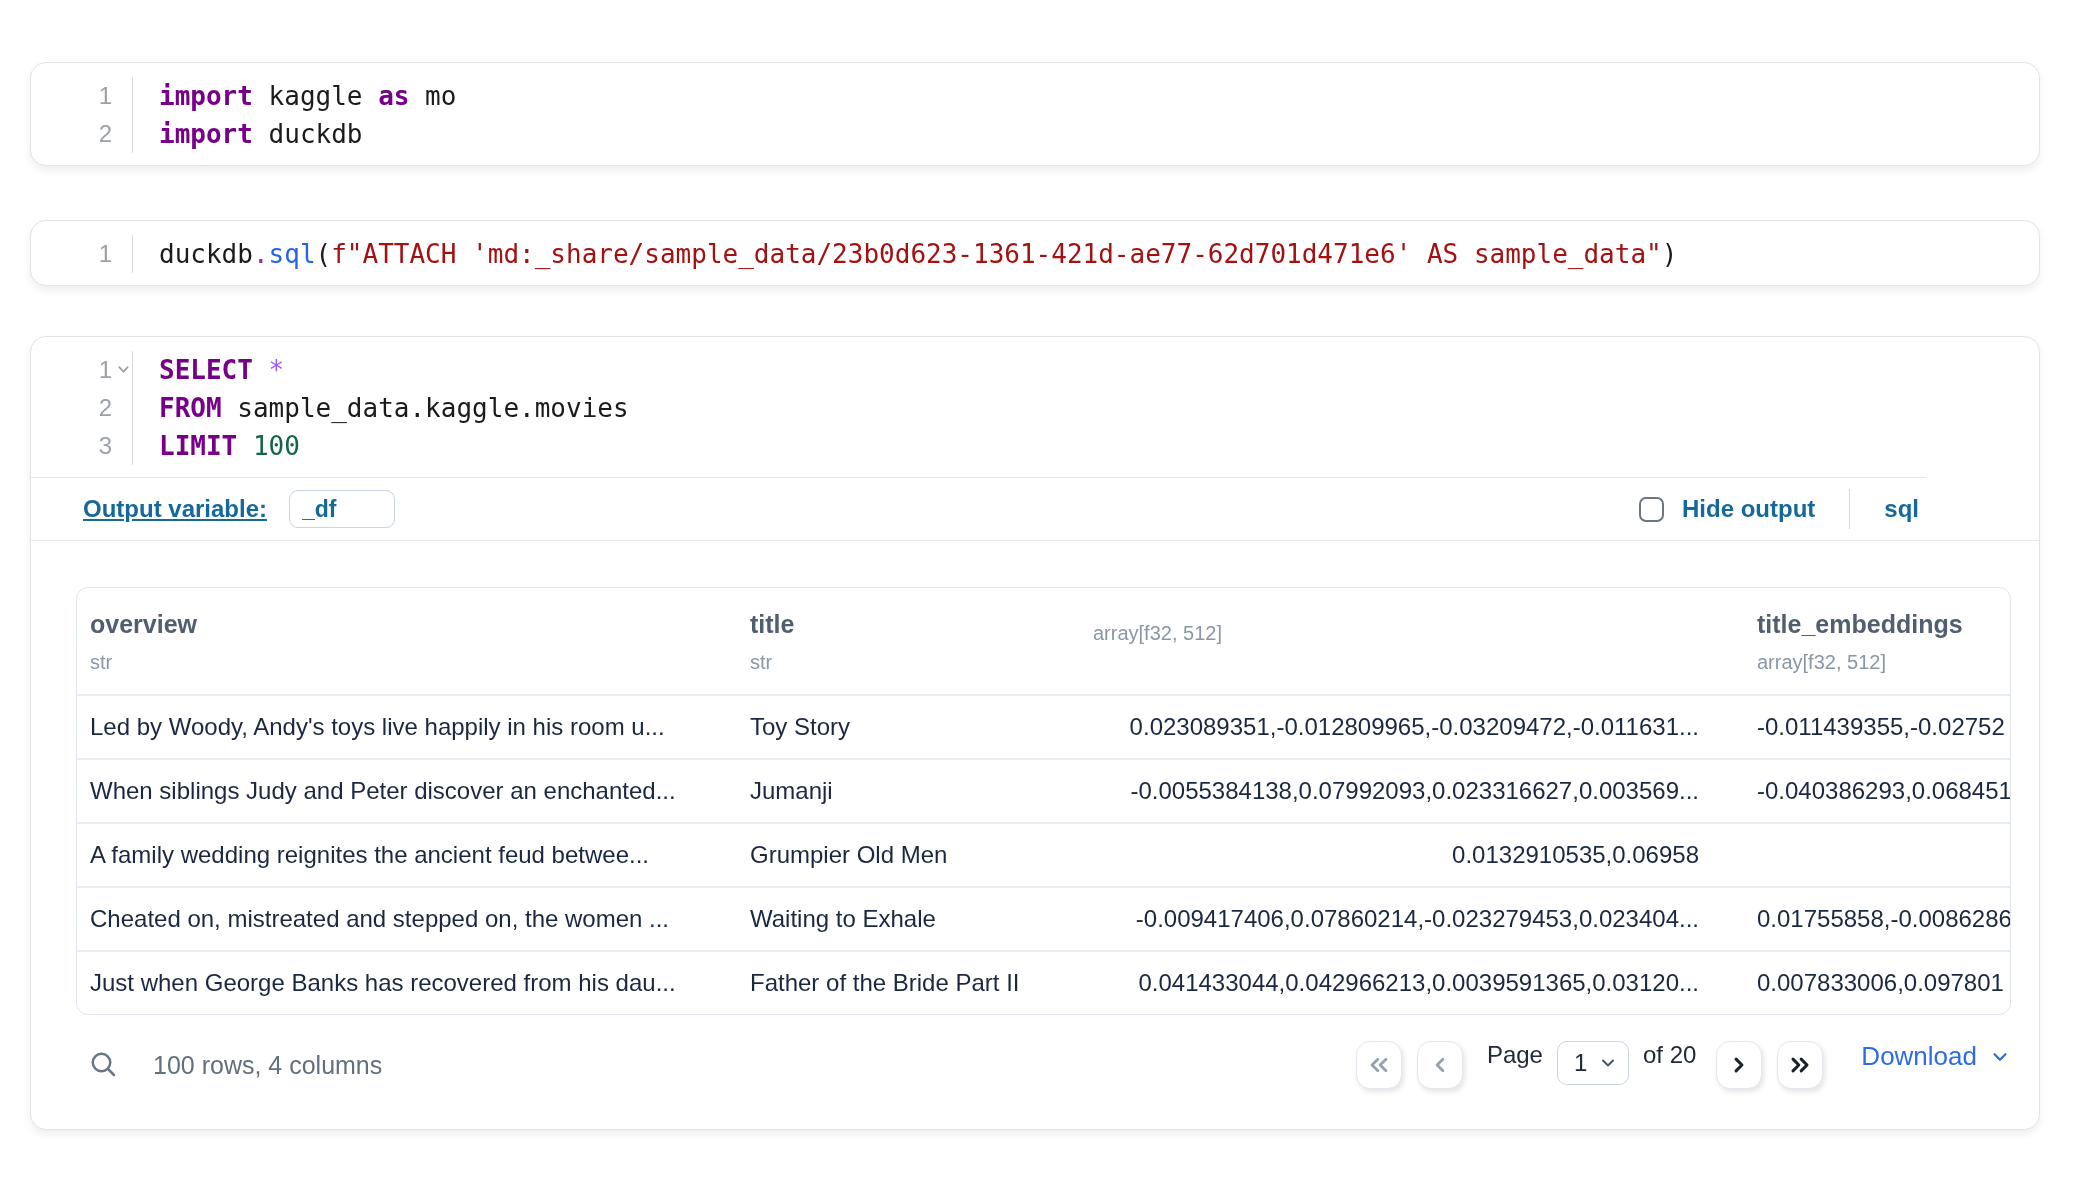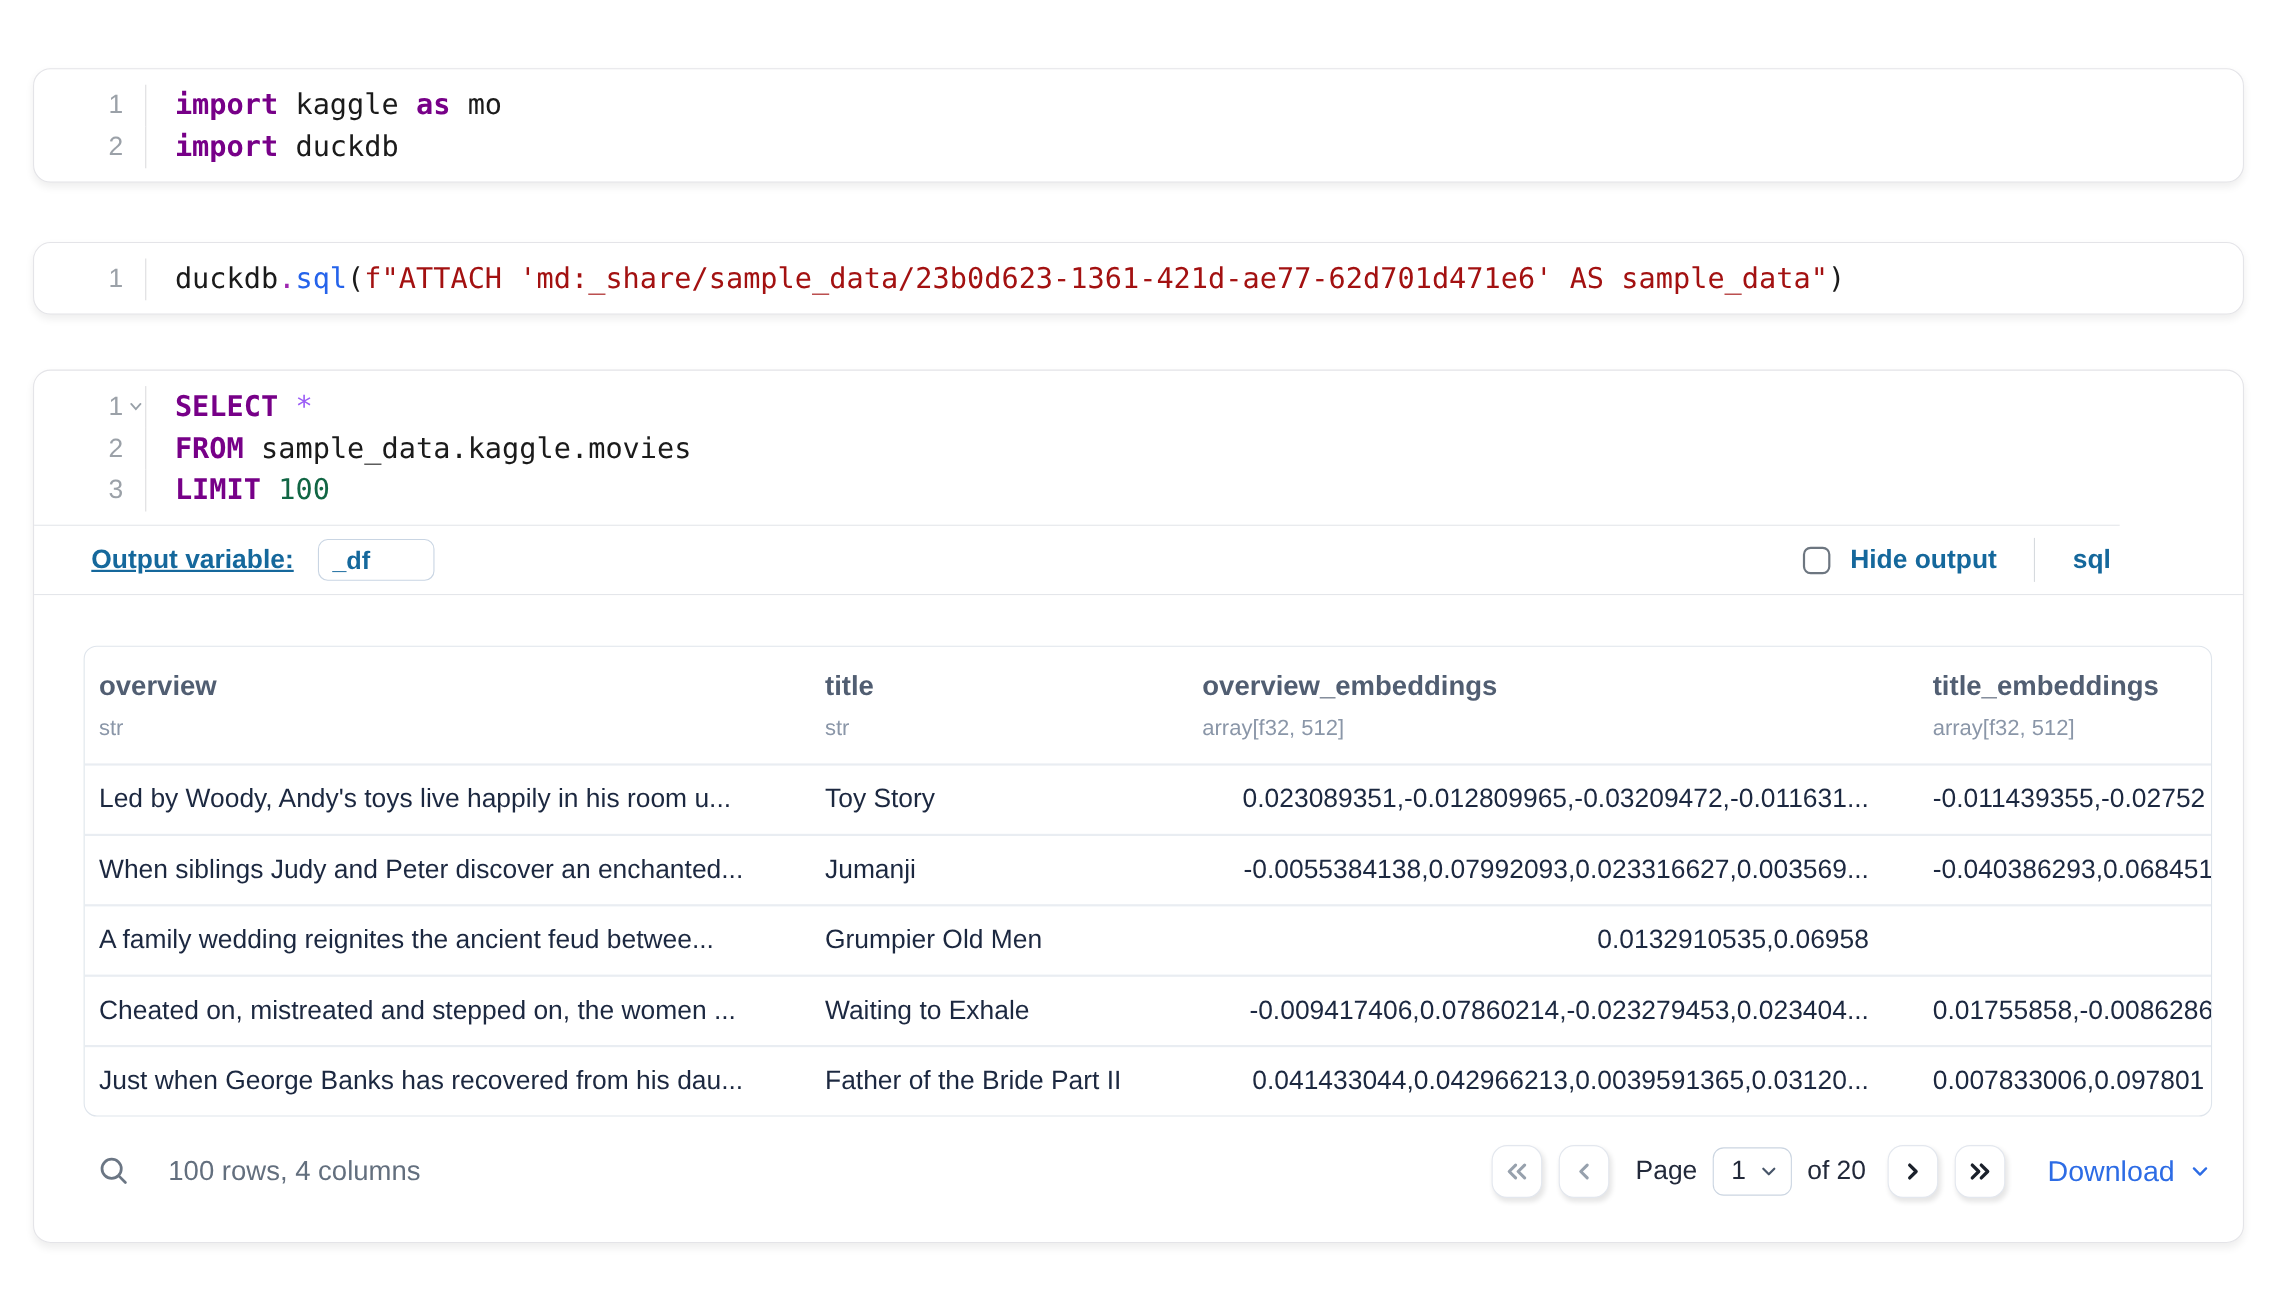--- a/index.html
+++ b/index.html
@@ -62,21 +62,21 @@
   .th .th-dtype{font-size:20px;color:#8a96a8;margin-top:12px;}
   .t-row{height:62px;align-items:center;border-top:2px solid #e9edf2;font-size:24px;color:#1c2840;}
   .t-row>div,.t-head>div{padding-left:13px;box-sizing:border-box;white-space:nowrap;overflow:hidden;}
   .t-head>div:nth-child(2),.t-row>div:nth-child(2){padding-left:10px;}
   .t-row>div:nth-child(3){text-align:right;padding-right:45px;}
   .t-row>div:nth-child(4){padding-left:13px;}
   
   .table-footer{width:1935px;margin-top:26px;display:flex;align-items:center;}
   .search-wrap{margin-left:13px;display:flex;align-items:center;cursor:pointer;}
   .row-summary{margin-left:34px;font-size:25px;color:#636f7e;}
-  .pager{margin-left:auto;display:flex;align-items:center;}
+  .pager{margin-left:auto;display:flex;align-items:flex-start;}
   .pg-btn{
     width:44px;height:46px;border:1px solid #e3e7ee;border-radius:14px;background:#fff;
     box-shadow:2px 3px 5px rgba(0,0,0,.10);display:flex;align-items:center;justify-content:center;
     cursor:pointer;flex:none;
   }
   .pg-btn + .pg-btn{margin-left:15px;}
   .page-label{font-size:24px;color:#22293a;margin:0 14px 0 24px;}
   .pg-select{
     width:72px;height:44px;border:1px solid #cbd5e1;border-radius:10px;background:#fff;
     display:flex;align-items:center;justify-content:space-between;padding:0 10px 0 16px;
@@ -128,21 +128,20 @@
       <div class="t-head" id="thead">
           <div class="th">
             <div class="th-name">overview</div>
             <div class="th-dtype">str</div>
           </div>
           <div class="th">
             <div class="th-name">title</div>
             <div class="th-dtype">str</div>
           </div>
           <div class="th">
-            <div class="th-name">overview_embeddings</div>
             <div class="th-dtype">array[f32, 512]</div>
           </div>
           <div class="th">
             <div class="th-name">title_embeddings</div>
             <div class="th-dtype">array[f32, 512]</div>
           </div>
         </div>
       <div id="tbody">
           <div class="t-row">
             <div>Led by Woody, Andy's toys live happily in his room u...</div>

